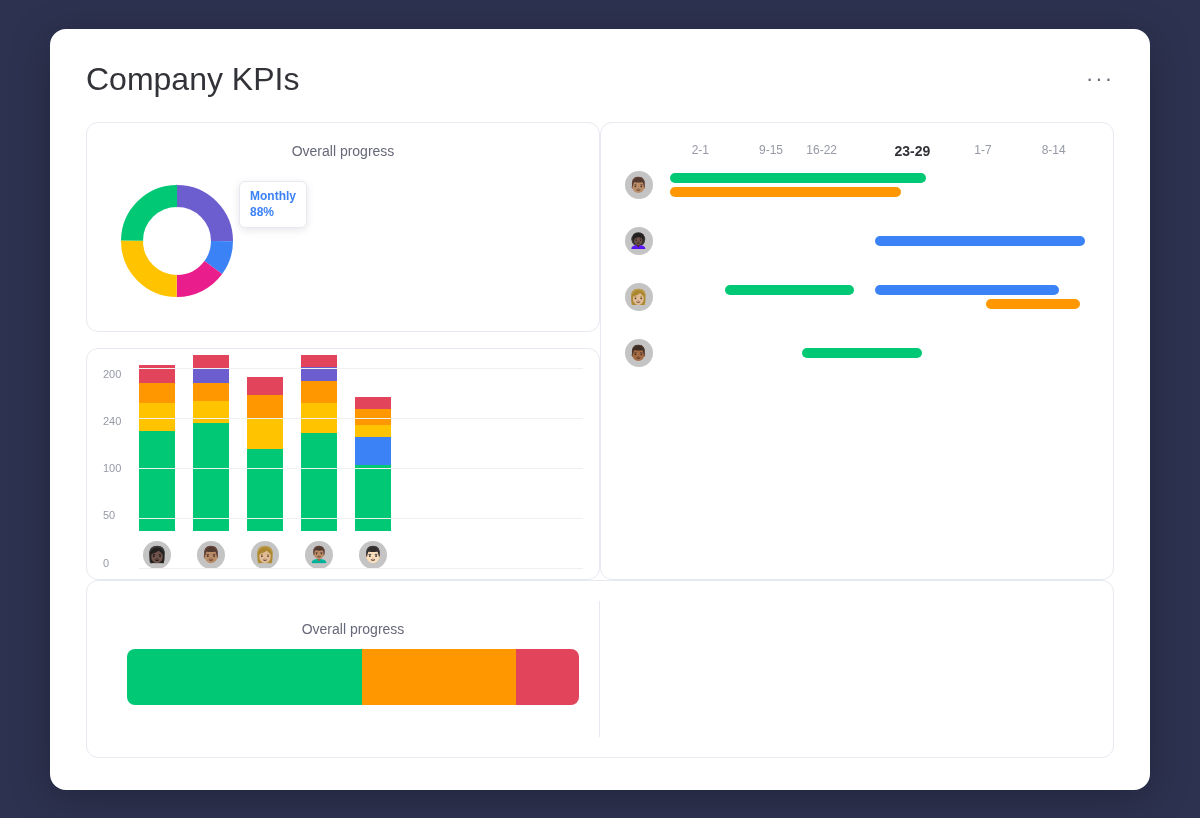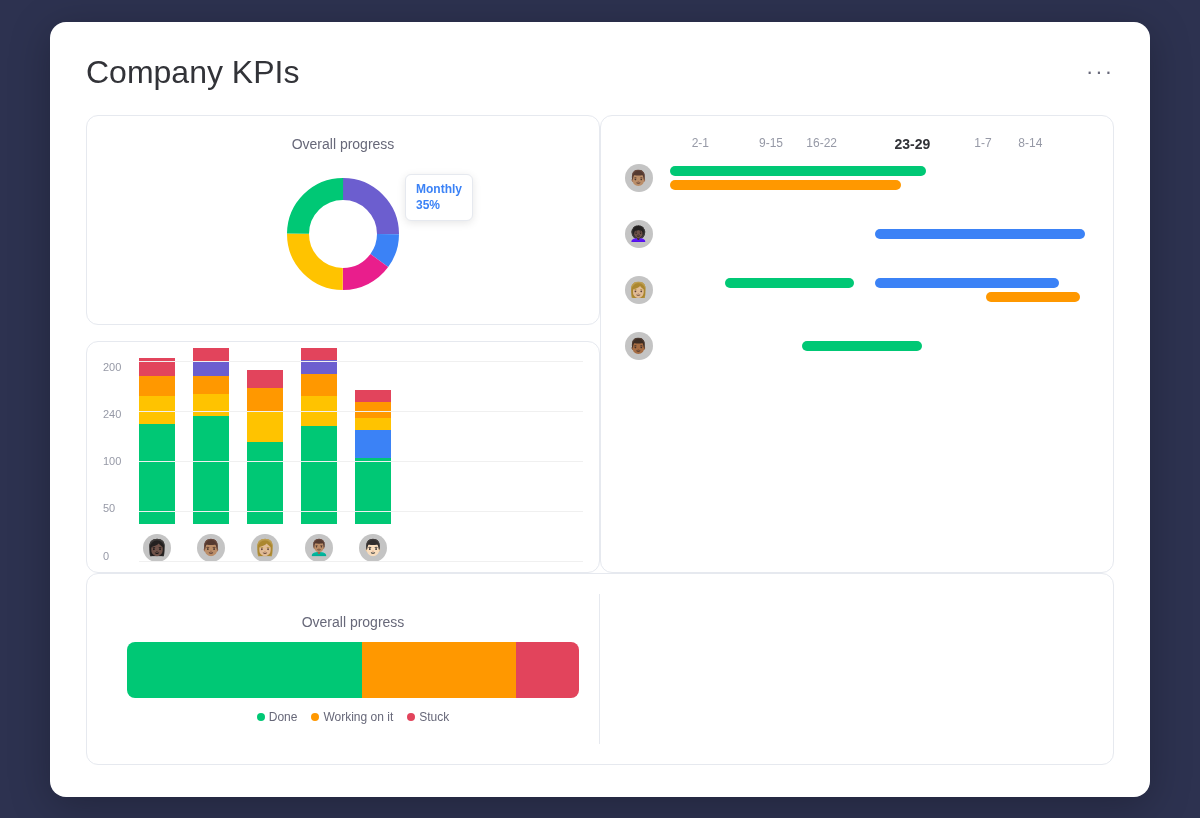--- a/index.html
+++ b/index.html
@@ -54,21 +54,20 @@
       font-size: 14px;
       color: #676879;
       text-align: center;
       margin-bottom: 12px;
     }
 
     
     .donut-section {
       display: flex;
       flex-direction: column;
-      align-items: center;
     }
     .donut-wrapper {
       position: relative;
       width: 140px;
       height: 140px;
     }
     .donut-wrapper svg {
       width: 140px;
       height: 140px;
     }
@@ -220,21 +219,21 @@
               <circle cx="70" cy="70" r="45" fill="none" stroke="#e91e8c" stroke-width="22" stroke-dasharray="42.4 240.3" stroke-dashoffset="-99" transform="rotate(-90 70 70)"></circle>
 
               <circle cx="70" cy="70" r="45" fill="none" stroke="#ffc300" stroke-width="22" stroke-dasharray="70.7 212" stroke-dashoffset="-141.4" transform="rotate(-90 70 70)"></circle>
 
               <circle cx="70" cy="70" r="45" fill="none" stroke="#00c875" stroke-width="22" stroke-dasharray="70.7 212" stroke-dashoffset="-212.1" transform="rotate(-90 70 70)"></circle>
 
               <circle cx="70" cy="70" r="32" fill="white"></circle>
             </svg>
             <div class="donut-tooltip">
               <span>Monthly</span><br>
-              <span>35%</span>
+              <span>88%</span>
             </div>
           </div>
         </div>
       </div>
 
       <div class="card bar-chart-card">
         <div class="bar-chart-area">
 
           <div class="bar-chart-grid">
             <div class="grid-line" style="bottom:100%"></div>
@@ -306,21 +305,21 @@
       </div>
     </div>
 
     <div class="card gantt-card" style="padding:20px 24px;">
       <div class="gantt-header" id="gantt-header">
           <span style="flex: 1 1 0%; text-align: center; font-size: 12px; color: rgb(150, 153, 166);">2-1</span>
           <span style="flex: 1 1 0%; text-align: center; font-size: 12px; color: rgb(150, 153, 166);">9-15</span>
           <span style="flex: 1 1 0%; text-align: left; font-size: 12px; color: rgb(150, 153, 166);">16-22</span>
           <span style="flex: 1 1 0%; text-align: center; font-size: 14px; color: rgb(50, 51, 56); font-weight: 600;">23-29</span>
           <span style="flex: 1 1 0%; text-align: center; font-size: 12px; color: rgb(150, 153, 166);">1-7</span>
-          <span style="flex: 1 1 0%; font-size: 12px; color: rgb(150, 153, 166);">8-14</span>
+          <span style="flex: 1 1 0%; text-align: center; font-size: 12px; color: rgb(150, 153, 166);">8-14</span>
         </div>
       <div class="gantt-rows" id="gantt-rows">
           <div style="display: flex; align-items: center; gap: 8px; margin-bottom: 14px;">
             <div style="width: 28px; height: 28px; border-radius: 50%; background: rgb(196, 196, 196); flex-shrink: 0; display: flex; align-items: center; justify-content: center; font-size: 15px; overflow: hidden;">👨🏽</div>
             <div style="flex: 1 1 0%; position: relative; height: 28px;">
               <div style="position: absolute; height: 10px; border-radius: 5px; background: rgb(0, 200, 117); left: 2%; width: 60%; top: 2px;"></div>
               <div style="position: absolute; height: 10px; border-radius: 5px; background: rgb(255, 152, 0); left: 2%; width: 54%; top: 16px;"></div>
             </div>
           </div>
           <div style="display: flex; align-items: center; gap: 8px; margin-bottom: 14px;">
@@ -348,23 +347,18 @@
 
     <div class="card bottom-grid" style="grid-column: span 2; display:grid; grid-template-columns:1fr 1fr;">
 
       <div class="progress-card" style="padding:20px;">
         <div class="card-title">Overall progress</div>
         <div class="progress-bar-stacked">
           <div style="width:52%;background:#00c875;"></div>
           <div style="width:34%;background:#ff9800;"></div>
           <div style="width:14%;background:#e2445c;"></div>
         </div>
-        <div class="progress-legend">
-          <span><span class="legend-dot" style="background:#00c875;"></span>Done</span>
-          <span><span class="legend-dot" style="background:#ff9800;"></span>Working on it</span>
-          <span><span class="legend-dot" style="background:#e2445c;"></span>Stuck</span>
-        </div>
       </div>
 
     </div>
 
   </div>
 </div>
 
 </body></html>

